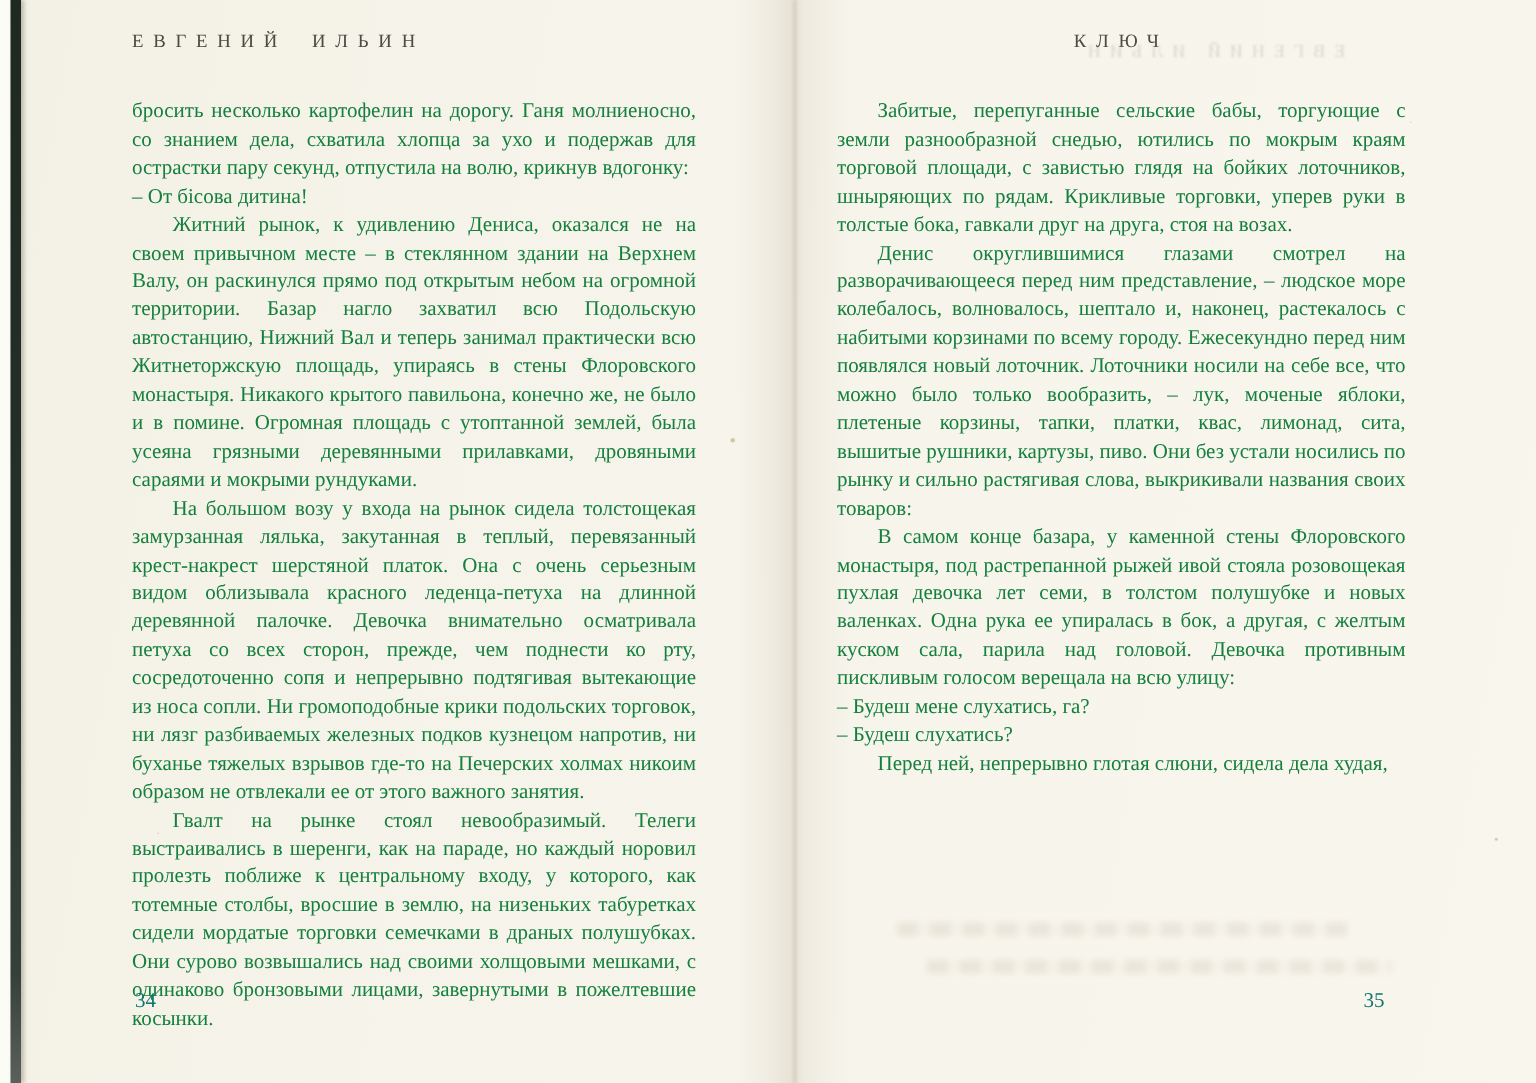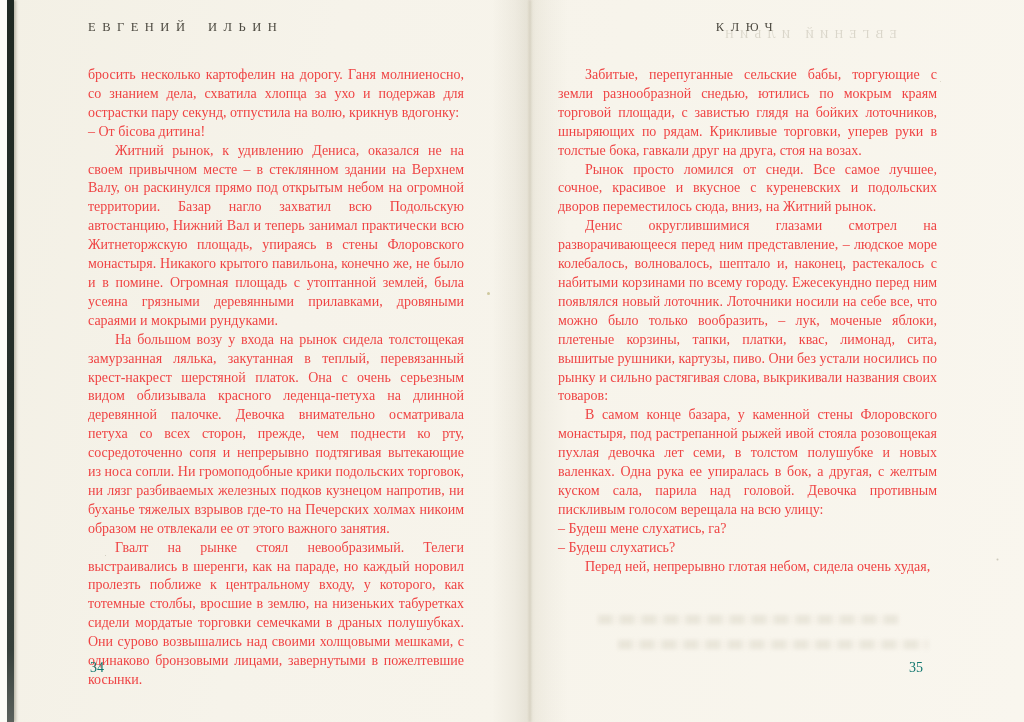--- a/index.html
+++ b/index.html
@@ -81,21 +81,21 @@
     background: repeating-linear-gradient(to right,
       rgba(150,140,110,0.14) 0 14px, rgba(150,140,110,0.03) 14px 22px);
     filter: blur(2px);
     pointer-events: none;
   }
   .body-text {
     margin-top: 30px;
     font-size: 14px;
     line-height: 18.9px;
     text-align: justify;
-    color: #ef4444;
+    color: #15803d;
   }
   .para { margin: 0; }
   .para.indent { text-indent: 27px; }
   .para.dialogue-indent { text-indent: 10px; }
   .para.flush { text-indent: 0; }
   .page-number {
     position: absolute;
     top: 640px;
     font-size: 14px;
     color: #0f766e;
@@ -135,23 +135,22 @@
     <div class="page-number num-left">34</div>
   </div>
 
   <div class="page page-right">
     <div class="bleed-header">ЕВГЕНИЙ ИЛЬИН</div>
     <div class="running-header align-right">КЛЮЧ</div>
     <div class="bleed-line" style="left:40px; top:595px; width:300px;"></div>
     <div class="bleed-line" style="left:60px; top:620px; width:310px;"></div>
     <div class="body-text" id="right-paragraphs">
         <p class="para indent">Забитые, перепуганные сельские бабы, торгующие с земли разнообразной снедью, ютились по мокрым краям торговой площади, с завистью глядя на бойких лоточников, шныряющих по рядам. Крикливые торговки, уперев руки в толстые бока, гавкали друг на друга, стоя на возах.</p>
-        <p class="para indent">Рынок просто ломился от снеди. Все самое лучшее, сочное, красивое и вкусное с куреневских и подольских дворов переместилось сюда, вниз, на Житний рынок.</p>
         <p class="para indent">Денис округлившимися глазами смотрел на разворачивающееся перед ним представление, – людское море колебалось, волновалось, шептало и, наконец, растекалось с набитыми корзинами по всему городу. Ежесекундно перед ним появлялся новый лоточник. Лоточники носили на себе все, что можно было только вообразить, – лук, моченые яблоки, плетеные корзины, тапки, платки, квас, лимонад, сита, вышитые рушники, картузы, пиво. Они без устали носились по рынку и сильно растягивая слова, выкрикивали названия своих товаров:</p>
         <p class="para indent">В самом конце базара, у каменной стены Флоровского монастыря, под растрепанной рыжей ивой стояла розовощекая пухлая девочка лет семи, в толстом полушубке и новых валенках. Одна рука ее упиралась в бок, а другая, с желтым куском сала, парила над головой. Девочка противным пискливым голосом верещала на всю улицу:</p>
         <p class="para flush">– Будеш мене слухатись, га?</p>
         <p class="para flush">– Будеш слухатись?</p>
-        <p class="para indent">Перед ней, непрерывно глотая небом, сидела очень худая,</p>
+        <p class="para indent">Перед ней, непрерывно глотая слюни, сидела дела худая,</p>
       </div>
     <div class="page-number num-right">35</div>
   </div>
 
 </div>
 
 </body></html>

